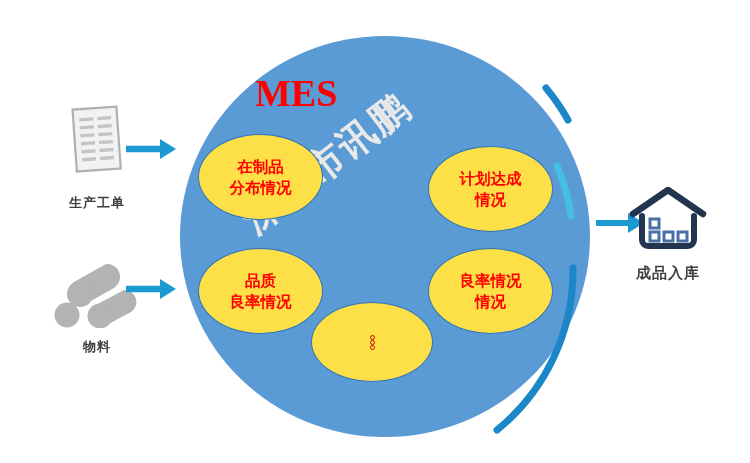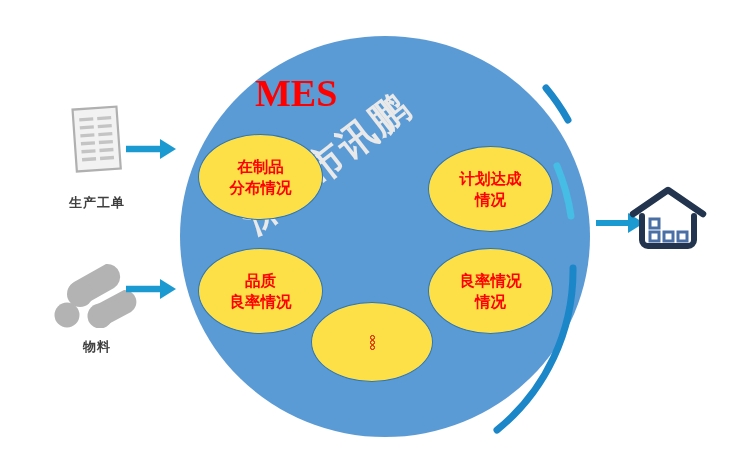--- a/index.html
+++ b/index.html
@@ -253,15 +253,16 @@
     <svg width="86" height="66" viewBox="0 0 86 66">
       <path d="M8 28 L43 4 L78 28" fill="none" stroke="#22344e" stroke-width="6.5" stroke-linecap="round" stroke-linejoin="round"></path>
       <path d="M17 30 L17 54 A6 6 0 0 0 23 60 L63 60 A6 6 0 0 0 69 54 L69 30" fill="none" stroke="#22344e" stroke-width="6" stroke-linecap="round" stroke-linejoin="round"></path>
       <g fill="none" stroke="#4a6fa5" stroke-width="3">
         <rect x="25" y="33" width="9" height="9"></rect>
         <rect x="25" y="46" width="9" height="9"></rect>
         <rect x="39" y="46" width="9" height="9"></rect>
         <rect x="53" y="46" width="9" height="9"></rect>
       </g>
     </svg>
+    <div class="dest-label">成品入库</div>
   </div>
 
 </div>
 
 </body></html>

